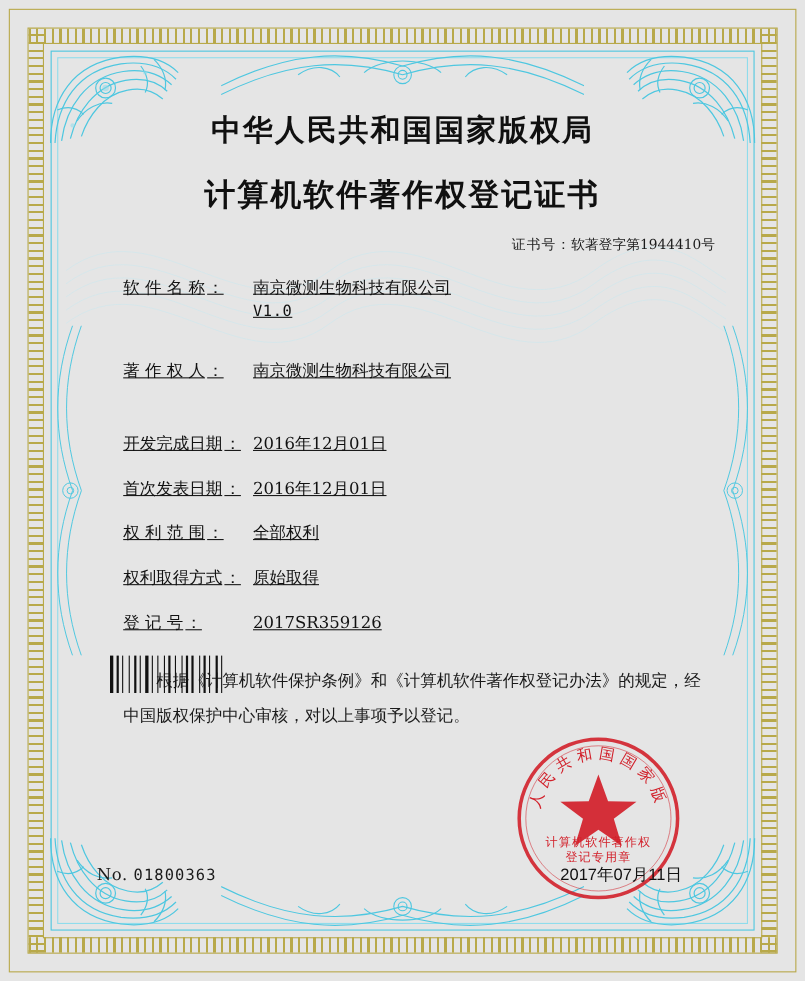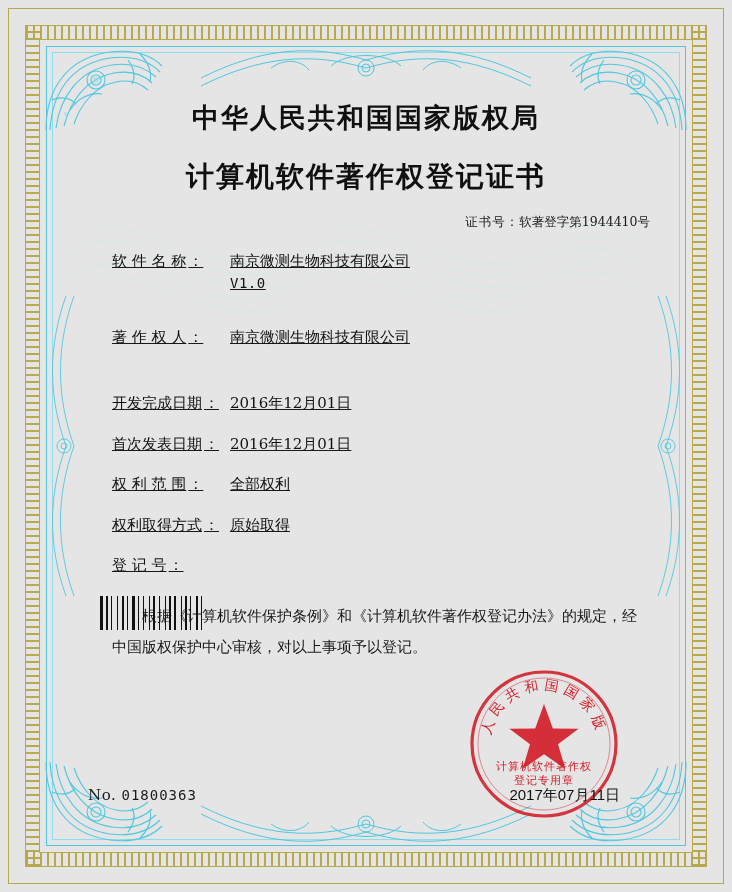--- a/index.html
+++ b/index.html
@@ -471,20 +471,21 @@
         <span class="field-value">全部权利</span>
       </div>
 
       <div class="field-row">
         <span class="field-label"><span>权利取得方式</span><span class="colon">：</span></span>
         <span class="field-value">原始取得</span>
       </div>
 
       <div class="field-row">
         <span class="field-label"><span>登 记 号</span><span class="colon">：</span></span>
+        <span class="field-value">2017SR359126</span>
       </div>
 
     </div>
 
     <div class="paragraph">根据《计算机软件保护条例》和《计算机软件著作权登记办法》的规定，经中国版权保护中心审核，对以上事项予以登记。</div>
 
   </div>
 
   <div class="barcode-wrap">
     <div class="barcode" id="barcode-bars">

